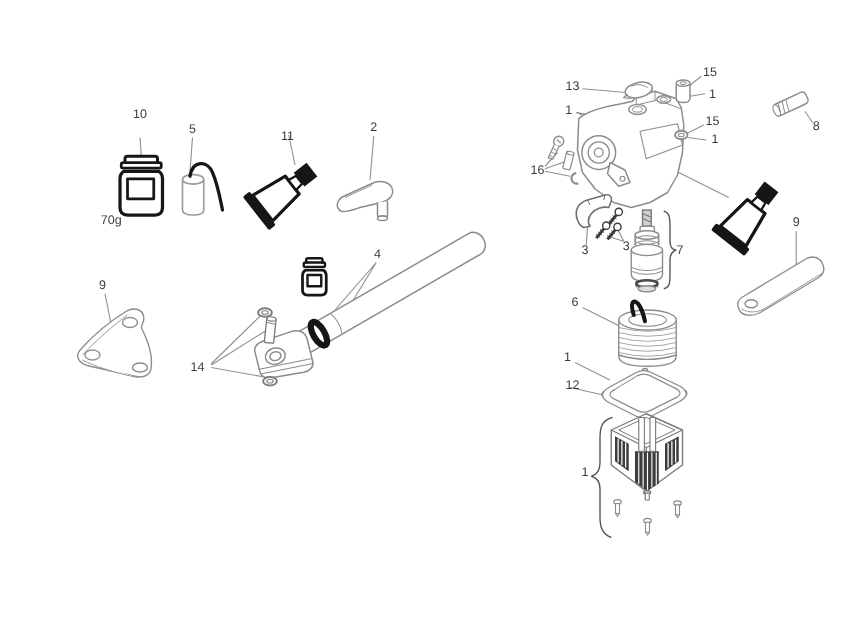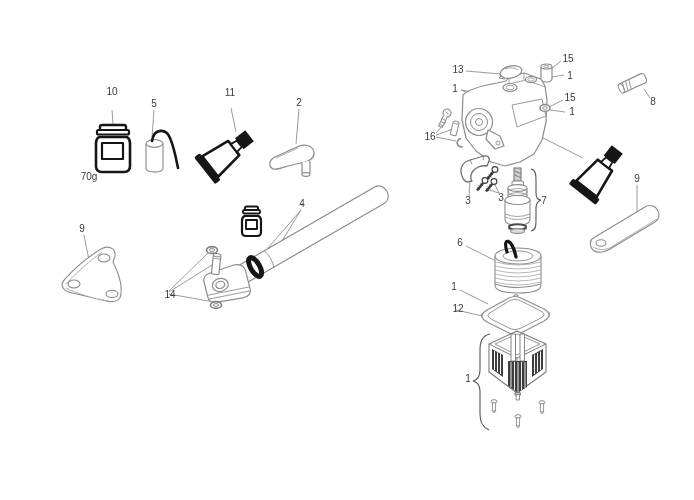--- a/index.html
+++ b/index.html
@@ -268,25 +268,25 @@
       <rect x="-1.6" y="2.8" width="3.2" height="8" stroke-width="0.9"></rect>
       <path d="M-1.6,10.8 L0,13 L1.6,10.8" stroke-width="0.9" fill="none"></path>
     </g>
   </g>
 
 </svg>
 
 <span class="lbl" style="left:112px;top:92px">10</span>
 <span class="lbl" style="left:89px;top:177px">70g</span>
 <span class="lbl" style="left:154px;top:104px">5</span>
-<span class="lbl" style="left:230px;top:93px">11</span>
+<span class="lbl" style="left:230px;top:110px">11</span>
 <span class="lbl" style="left:299px;top:103px">2</span>
 <span class="lbl" style="left:82px;top:229px">9</span>
 <span class="lbl" style="left:302px;top:204px">4</span>
-<span class="lbl" style="left:170px;top:295px">14</span>
+<span class="lbl" style="left:158px;top:295px">14</span>
 <span class="lbl" style="left:458px;top:70px">13</span>
 <span class="lbl" style="left:568px;top:59px">15</span>
 <span class="lbl" style="left:570px;top:76px">1</span>
 <span class="lbl" style="left:455px;top:89px">1</span>
 <span class="lbl" style="left:570px;top:98px">15</span>
 <span class="lbl" style="left:572px;top:112px">1</span>
 <span class="lbl" style="left:430px;top:137px">16</span>
 <span class="lbl" style="left:653px;top:102px">8</span>
 <span class="lbl" style="left:468px;top:201px">3</span>
 <span class="lbl" style="left:501px;top:198px">3</span>

